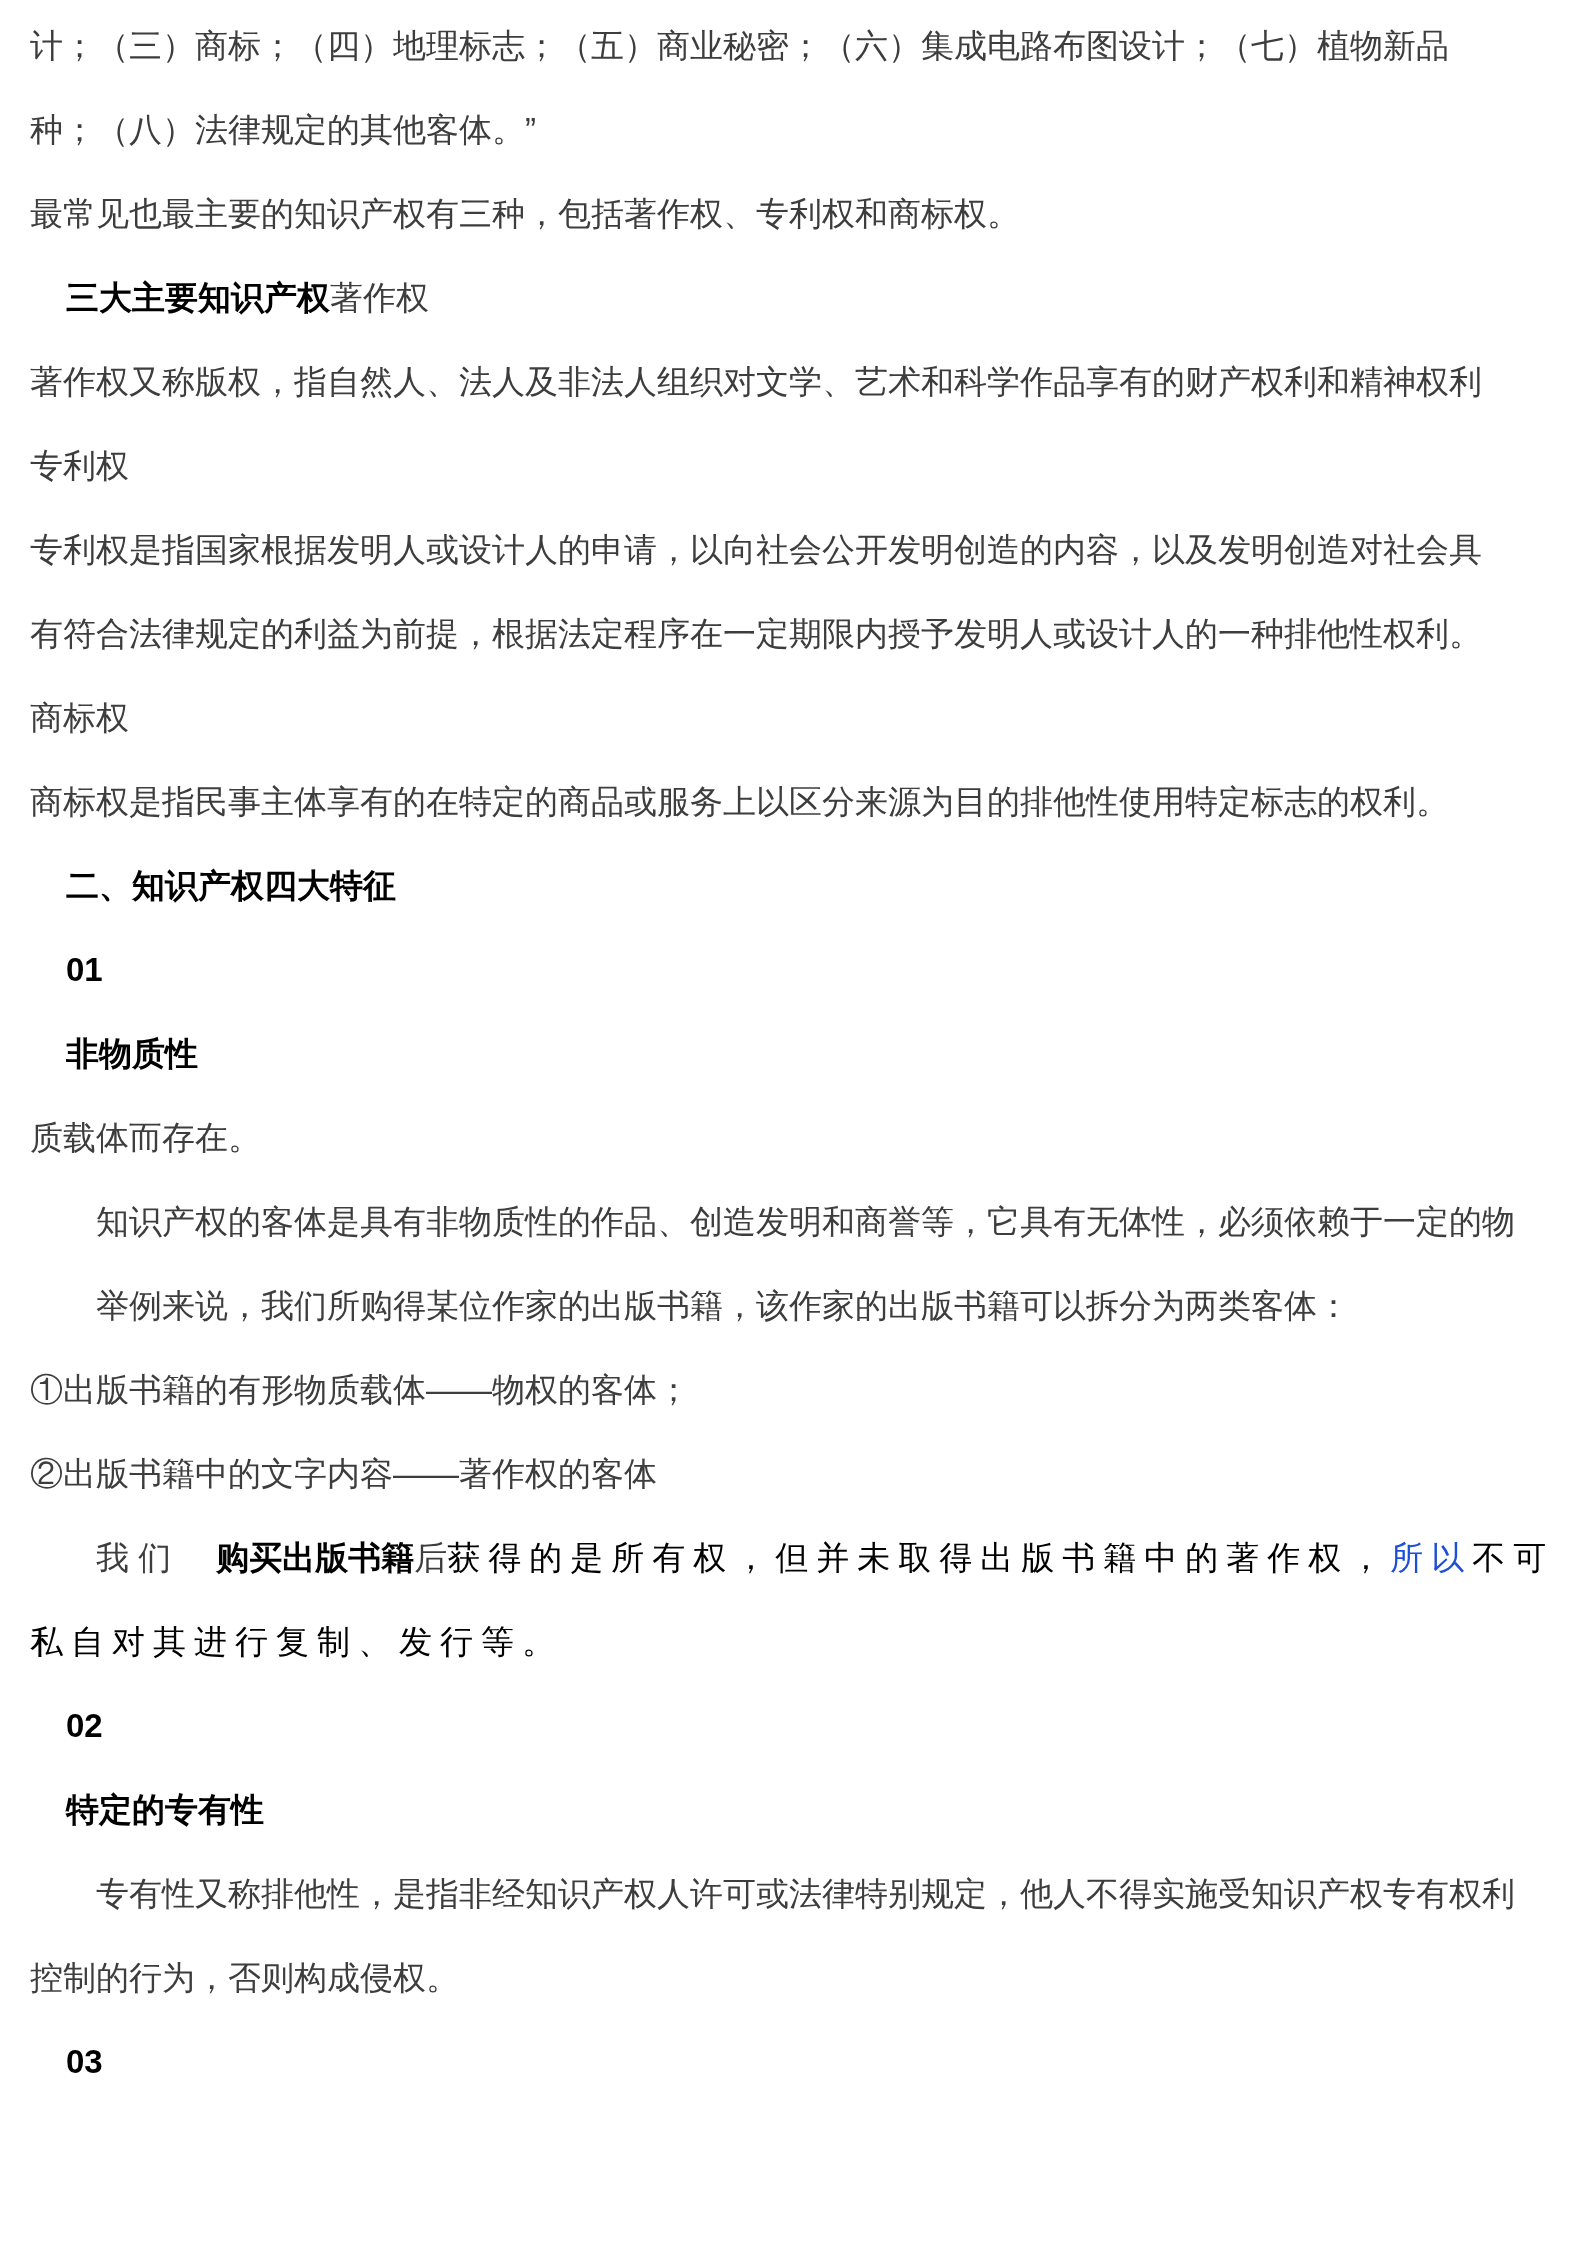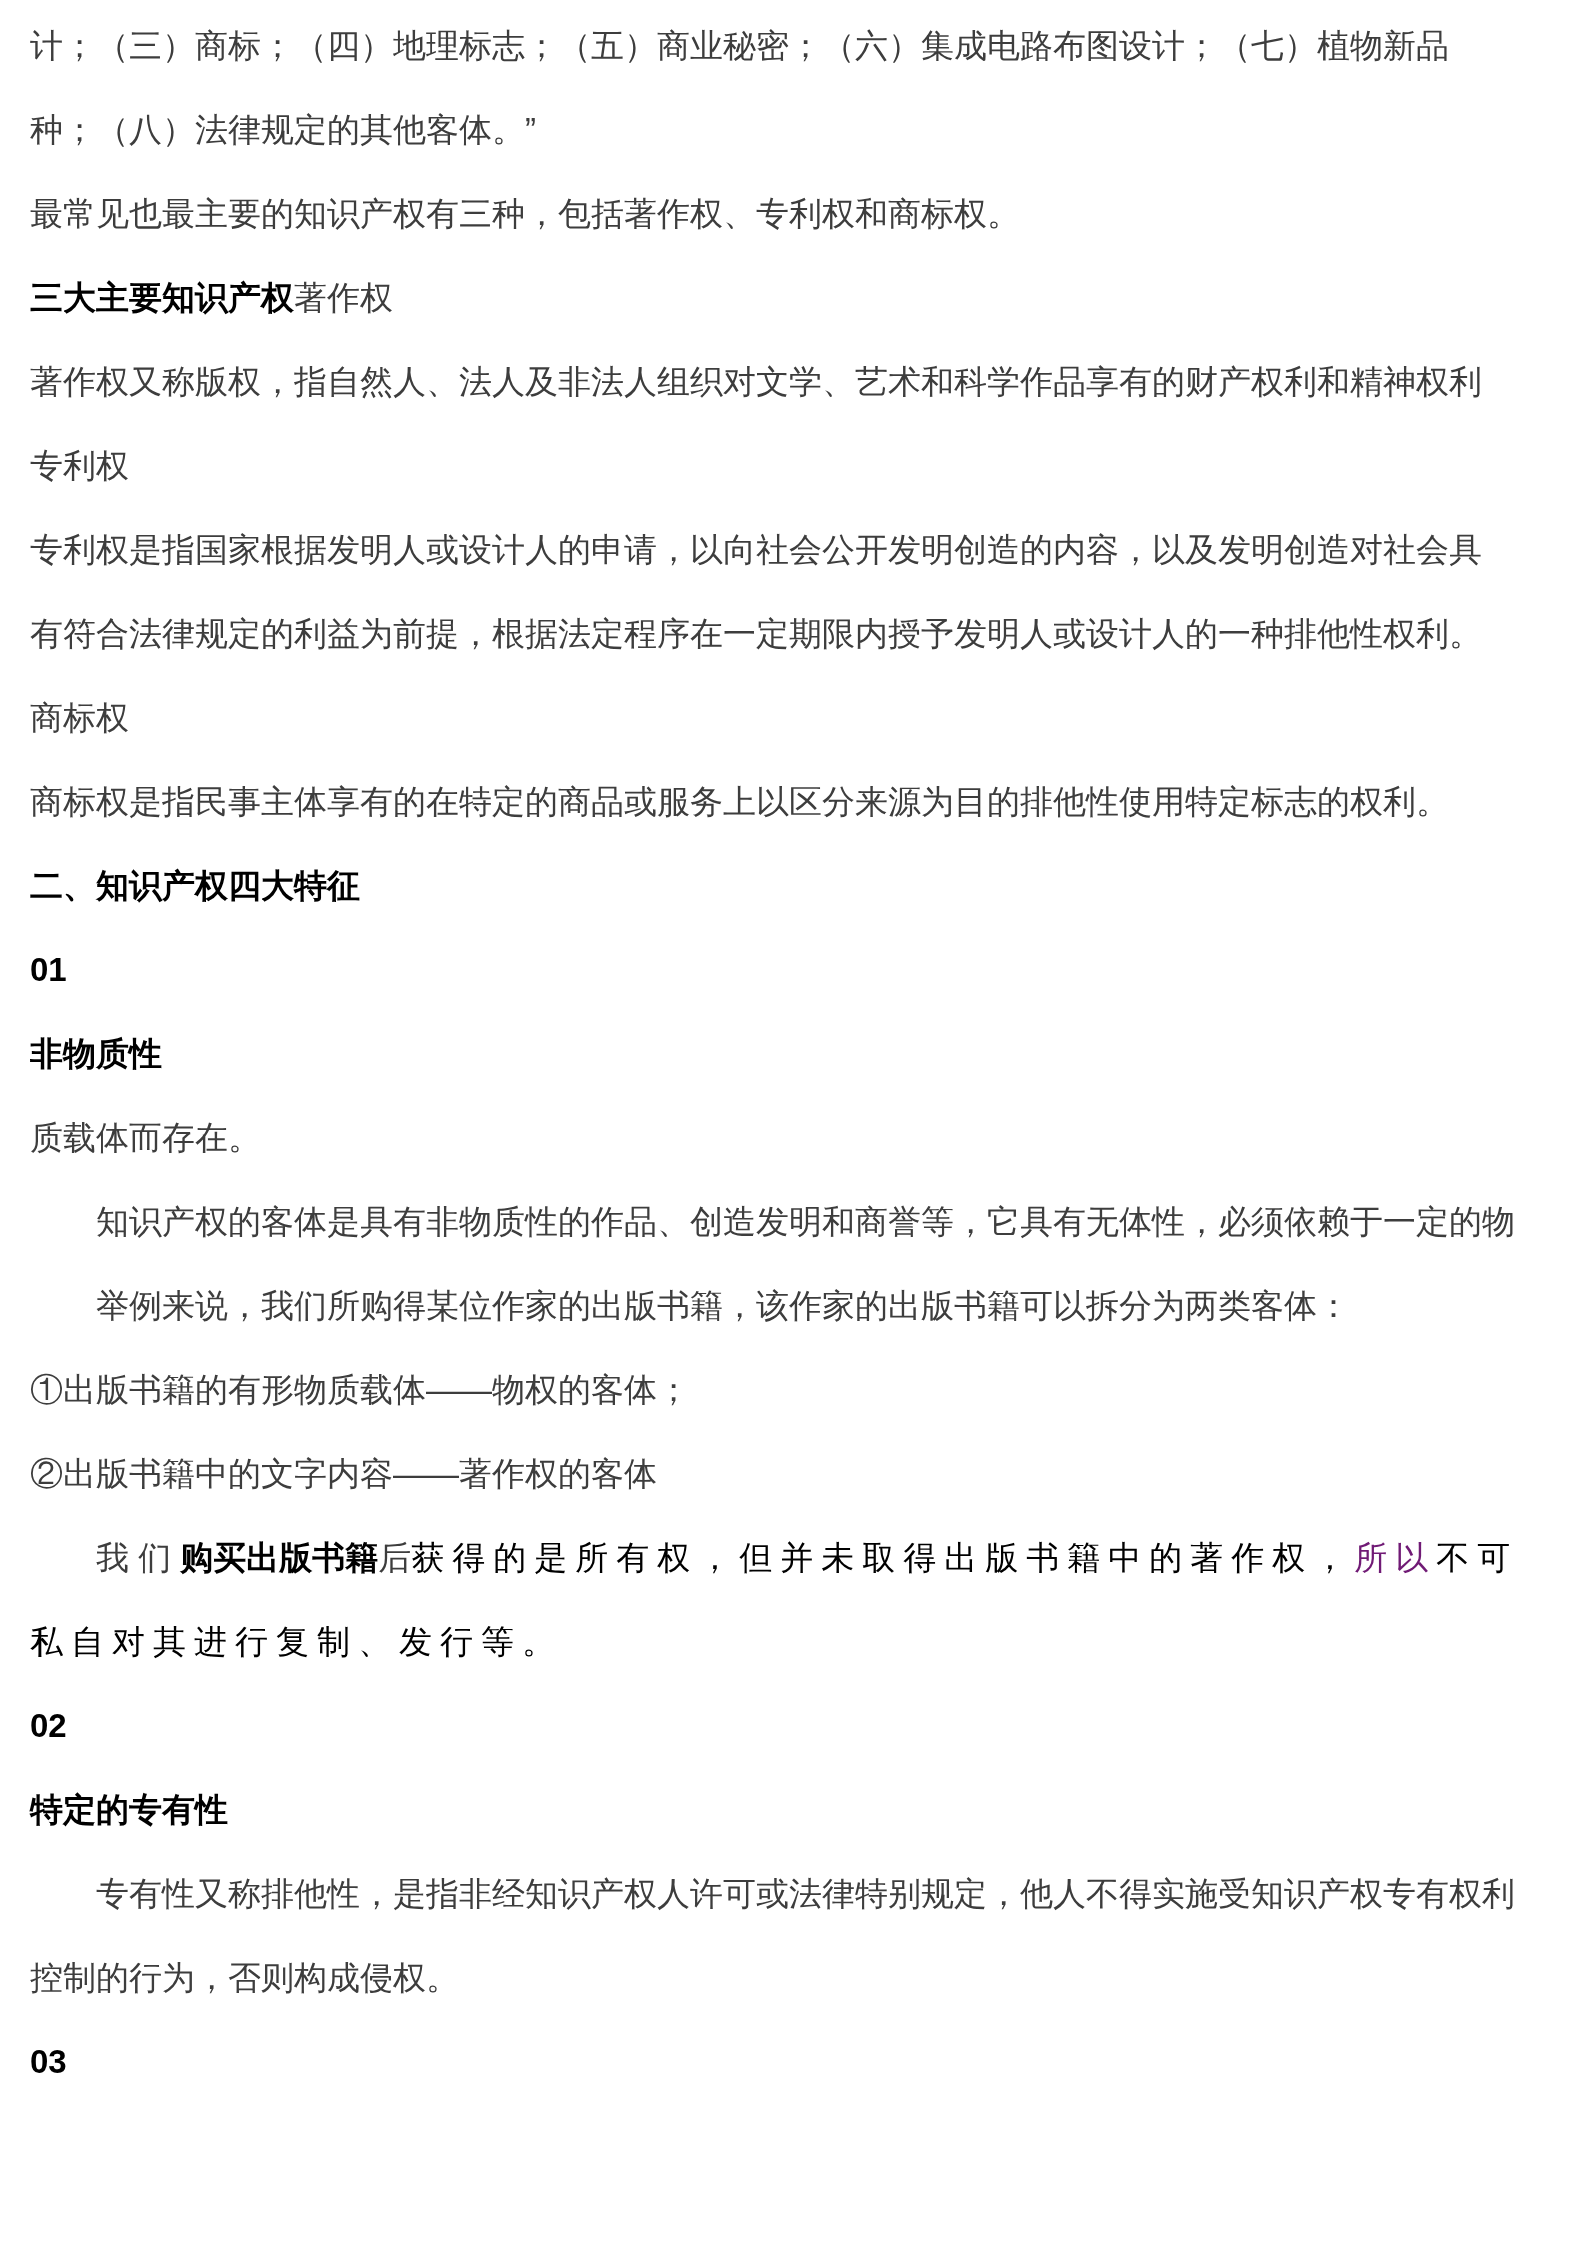--- a/index.html
+++ b/index.html
@@ -26,28 +26,29 @@
     padding-left: 66px;
   }
   .seg-body {
     color: #3d3d3d;
     font-weight: normal;
     text-align: right;
   }
   .seg-bold {
     color: #000000;
     font-weight: bold;
+    margin-left: 36px;
   }
   .seg-blue {
     color: #000000;
     font-family: "DejaVu Serif", "Liberation Serif", serif;
     letter-spacing: 8px;
   }
   .seg-serif {
-    color: #701a75;
+    color: #1d4ed8;
     font-family: "DejaVu Serif", "Liberation Serif", serif;
     letter-spacing: 8px;
   }
 </style>
 </head>
 <body>
 
 <div class="page">
   <div>
       <div class="line"><span class="seg-body">计；（三）商标；（四）地理标志；（五）商业秘密；（六）集成电路布图设计；（七）植物新品</span></div>

